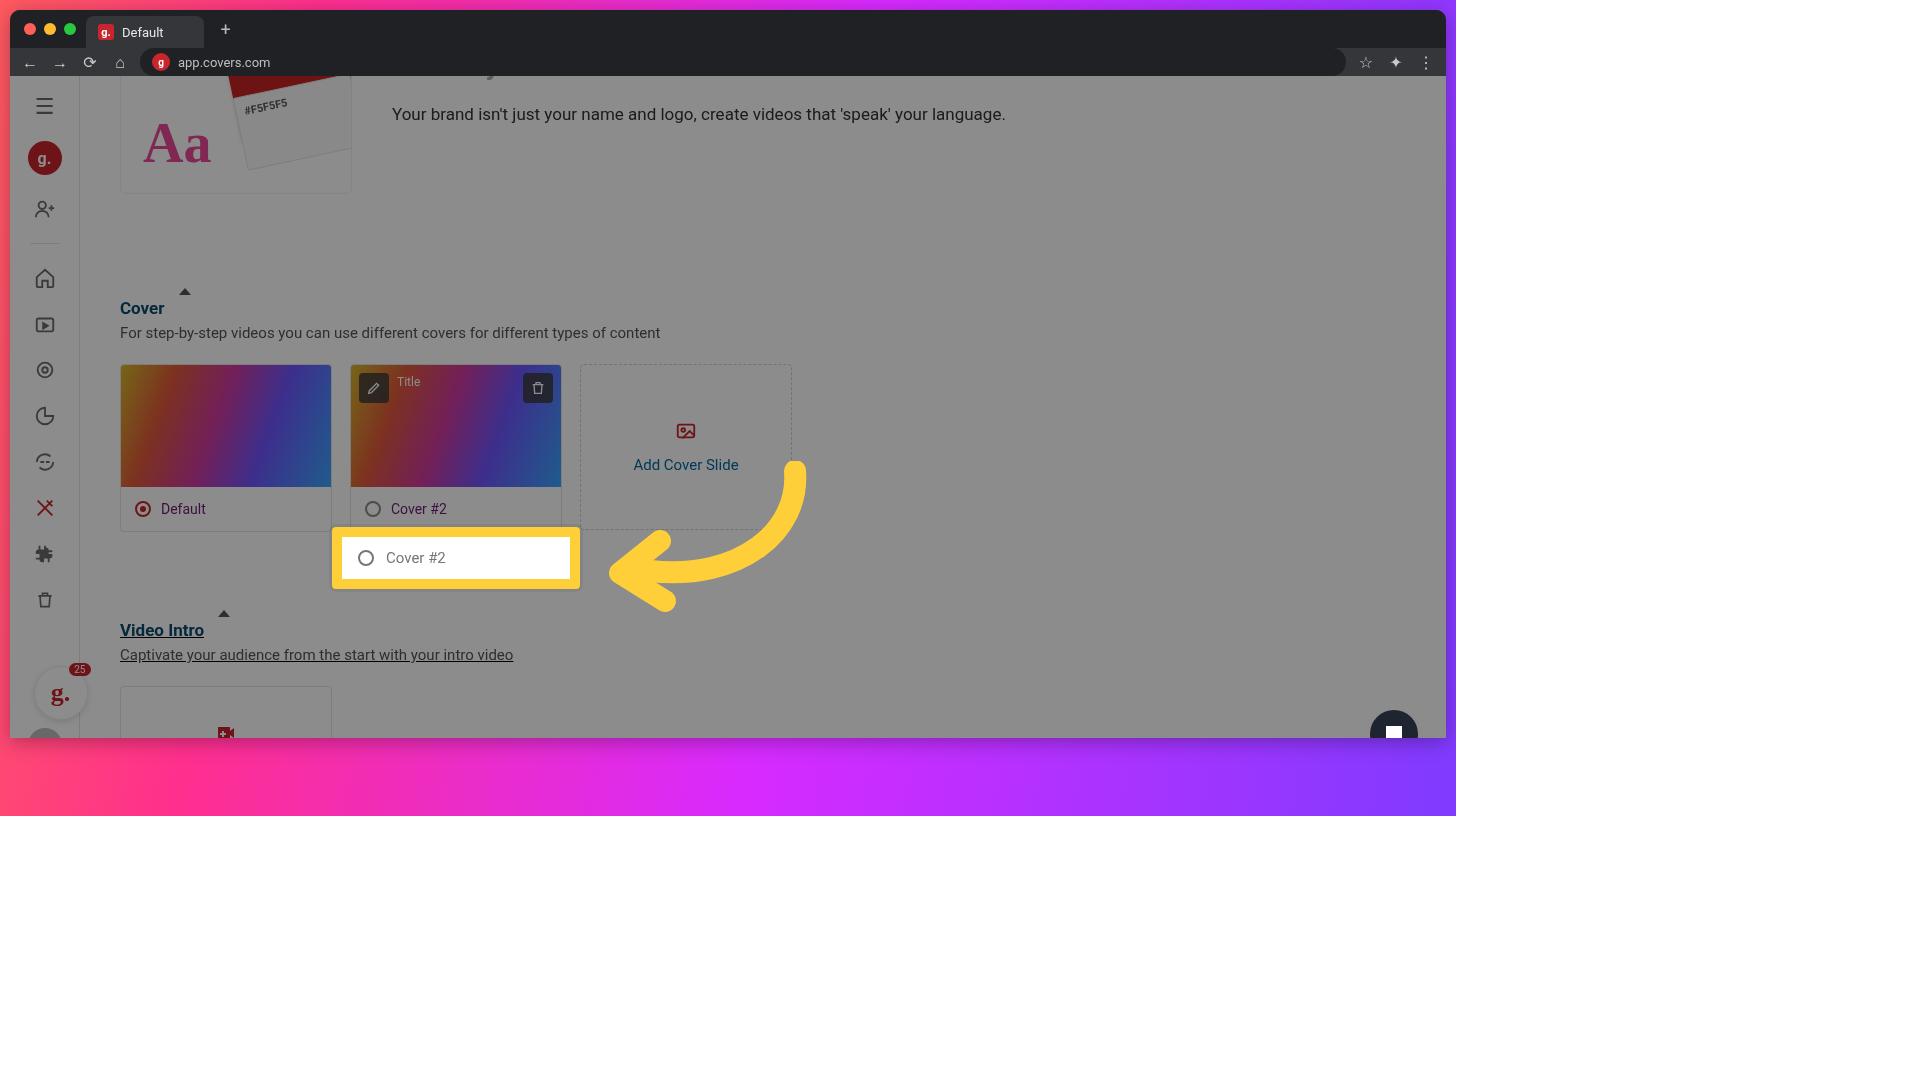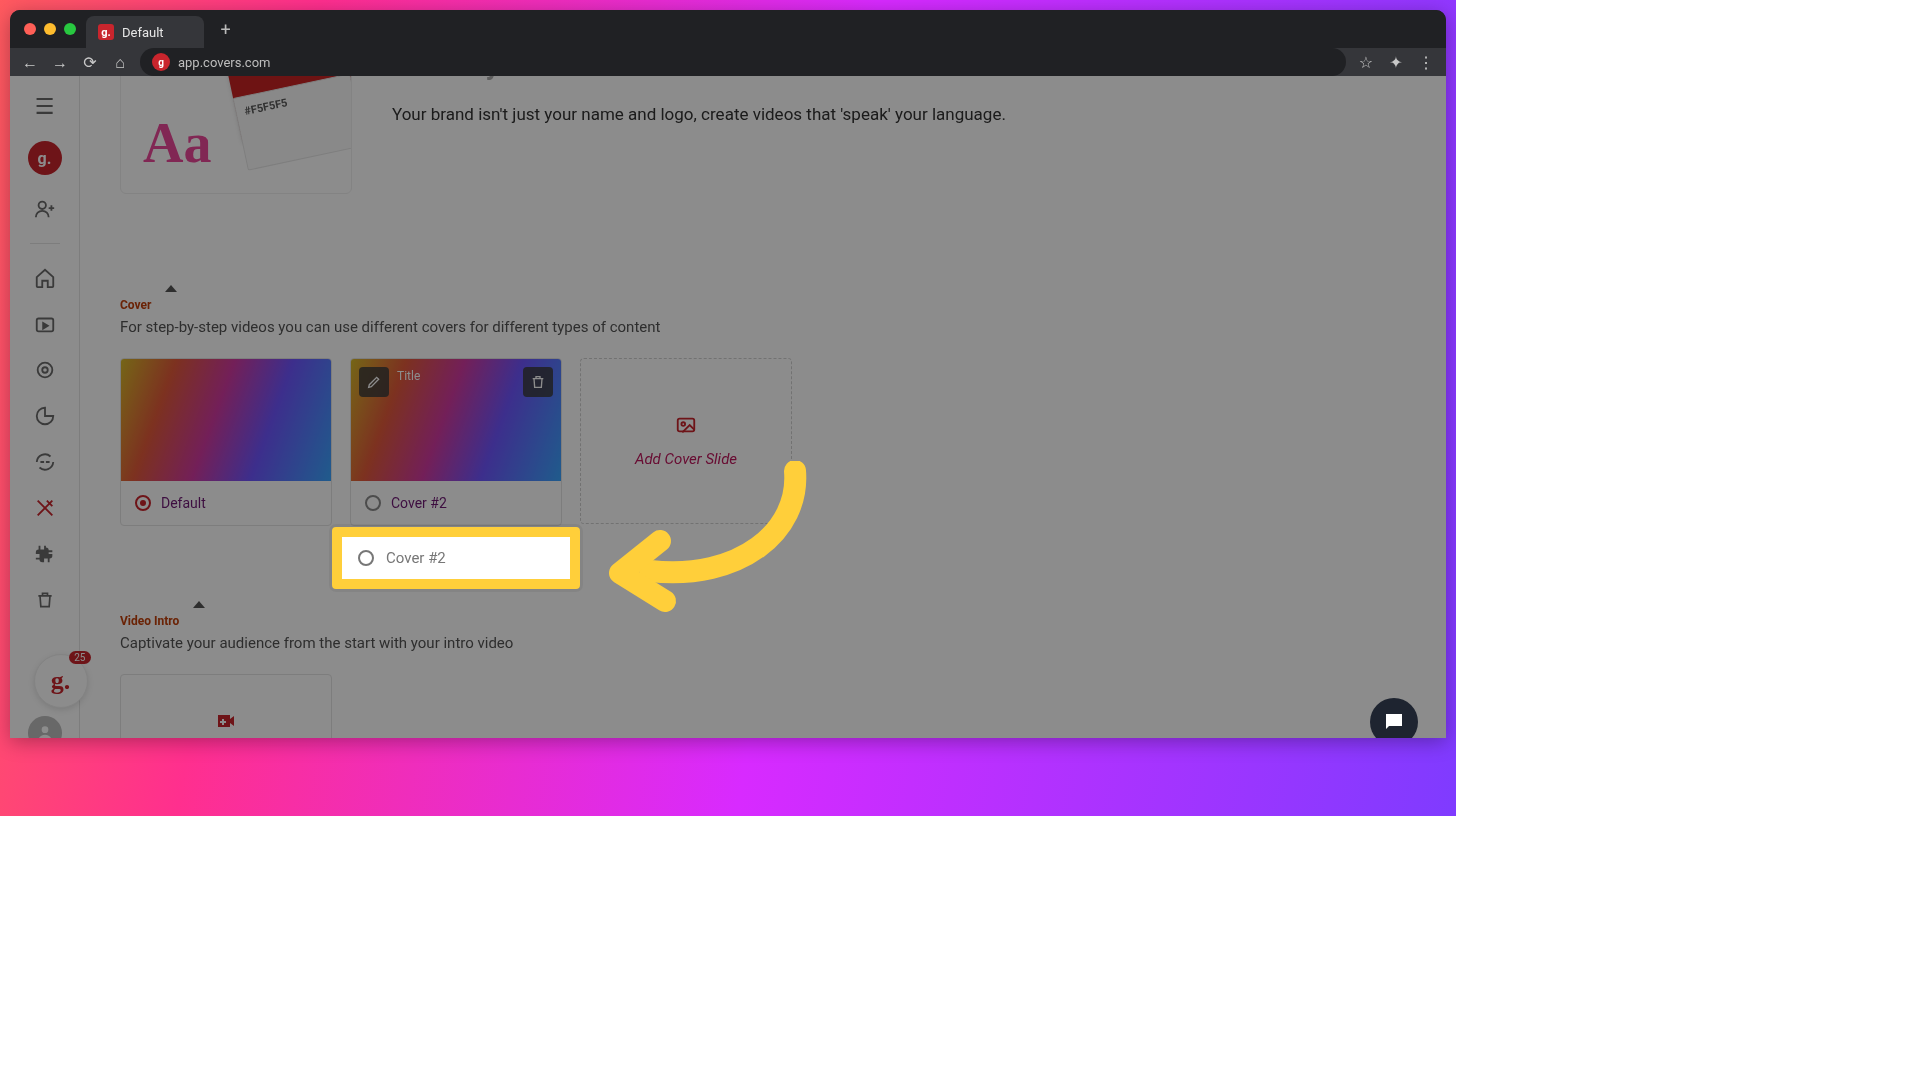--- a/index.html
+++ b/index.html
@@ -87,21 +87,21 @@
     position:relative;overflow:hidden;background:#fff;
   }
   .hero-card .swatch{position:absolute;top:-34px;right:-20px;width:140px;height:96px;background:#c82323;border-radius:4px;transform:rotate(-12deg);box-shadow:0 2px 4px rgba(0,0,0,.15);}
   .hero-card .swatch2{position:absolute;top:18px;right:-8px;width:120px;height:74px;background:#fafafa;border:1px solid #e6e6e6;border-radius:2px;transform:rotate(-12deg);display:flex;align-items:flex-start;justify-content:flex-start;color:#5a5a5a;font-size:11px;font-weight:bold;padding:8px;}
   .hero-card .aa{position:absolute;left:22px;bottom:18px;font-size:56px;font-weight:800;color:#ec4899;font-family:Georgia,'Times New Roman',serif;}
   .hero-text h1{font-size:28px;font-weight:700;color:#111;white-space:nowrap;overflow:hidden;}
   .hero-text p{margin-top:20px;color:#333;font-size:17px;line-height:1.55;}
 
   .section{margin-top:70px;}
   .section-head{display:flex;align-items:center;gap:14px;}
-  .section-head h2{font-size:12px;font-weight:700;color:#c2410c;margin-top:34px;}
+  .section-head h2{font-size:17px;font-weight:700;color:#0c4a6e;margin-top:34px;}
   .caret-up{width:0;height:0;border-left:6px solid transparent;border-right:6px solid transparent;border-bottom:7px solid #555;}
   .section-sub{color:#555;font-size:15px;margin-top:6px;}
 
   .cards{display:flex;gap:18px;margin-top:22px;}
   .cover-card{
     width:212px;border:1px solid #e4e4e4;border-radius:4px;overflow:hidden;background:#fff;
     display:flex;flex-direction:column;
   }
   .cover-thumb{
     height:122px;
@@ -112,25 +112,25 @@
   .thumb-btn{width:30px;height:30px;border-radius:4px;background:rgba(60,60,60,.85);color:#fff;display:flex;align-items:center;justify-content:center;}
   .thumb-title{position:absolute;top:10px;left:46px;color:#fff;font-size:12px;}
   .cover-foot{height:44px;display:flex;align-items:center;gap:10px;padding:0 14px;}
   .radio{width:16px;height:16px;border-radius:50%;border:2px solid #c9252d;position:relative;}
   .radio.checked::after{content:"";position:absolute;inset:3px;border-radius:50%;background:#c9252d;}
   .radio.unchecked{border-color:#8a8a8a;}
   .cover-foot span{color:#701a75;font-size:14px;}
 
   .add-card{
     width:212px;height:166px;border:1px dashed #d0d0d0;border-radius:4px;
-    display:flex;flex-direction:column;align-items:center;justify-content:center;gap:14px;color:#be185d;font-size:15px;font-style:italic;
+    display:flex;flex-direction:column;align-items:center;justify-content:center;gap:14px;color:#0369a1;font-size:15px;
   }
   .add-card .img-ico{color:#c9252d;font-size:22px;}
 
-  .section2{margin-top:54px;}
+  .section2{margin-top:54px;text-decoration:underline;}
   .intro-card{
     width:212px;height:94px;border:1px solid #e4e4e4;border-radius:4px;margin-top:22px;
     display:flex;align-items:center;justify-content:center;color:#c9252d;font-size:22px;
   }
 
   
   .highlight{
     position:absolute; z-index:60;
     border:10px solid #ffcf3a; border-radius:4px;
     background:#fff;

